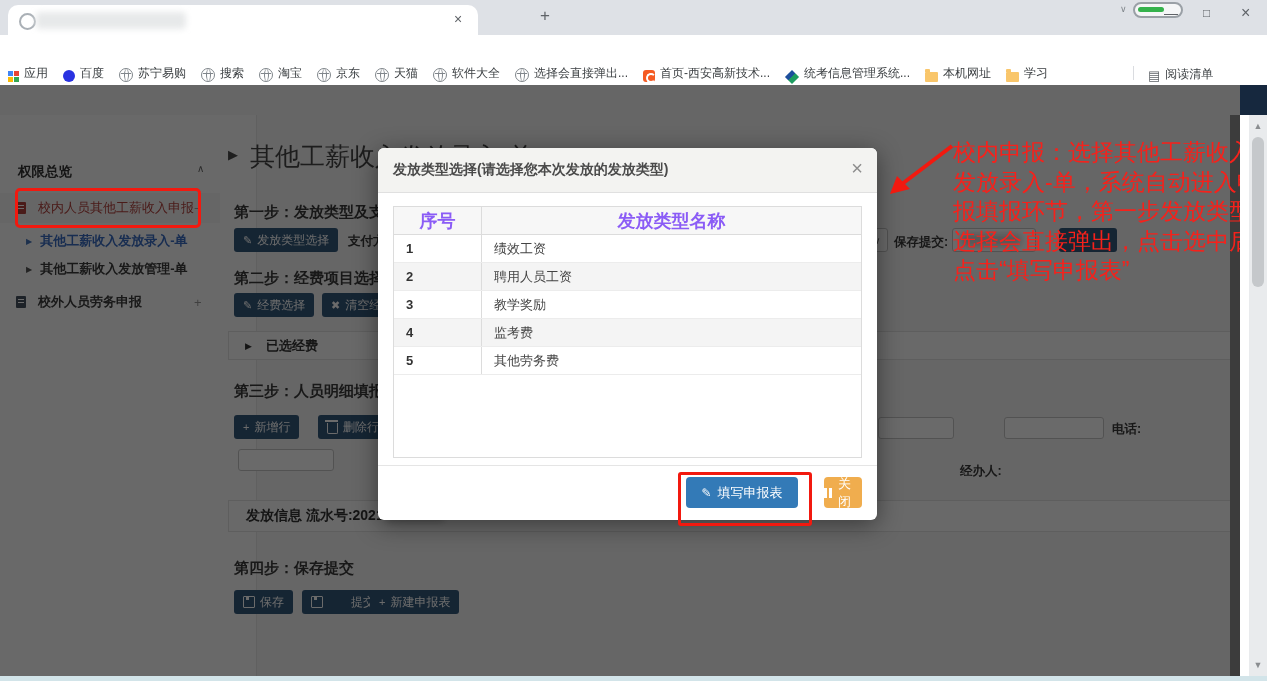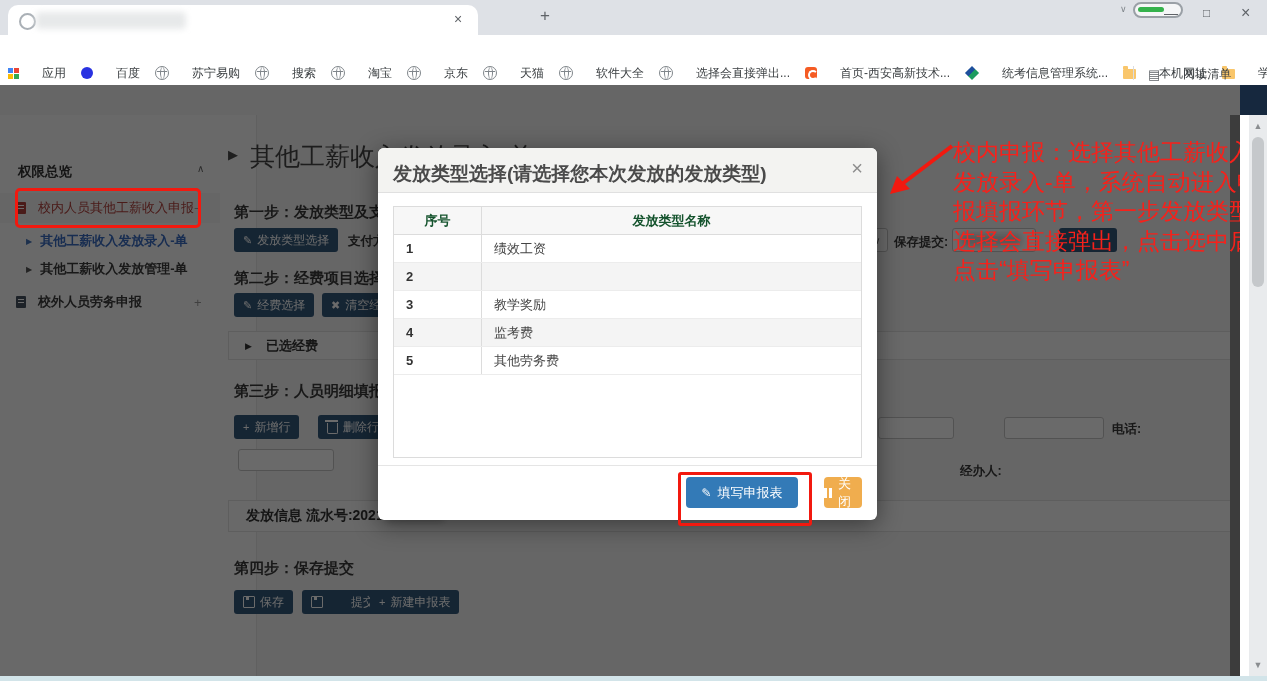--- a/index.html
+++ b/index.html
@@ -15,21 +15,21 @@
   .recpill{left:1133px;top:2px;width:46px;height:12px;border:2px solid #9aa0a6;border-radius:8px;background:#f5f6f7;}
   .recbar{left:3px;top:3px;width:26px;height:5px;background:#35b24c;border-radius:3px;}
   .winbtn{color:#5f6368;font-size:14px;}
   .toolbar{left:0;top:35px;width:1267px;height:26px;background:#fff;}
   .navico{font-size:15px;color:#5f6368;top:39px;}
   .urlpill{left:100px;top:37px;width:1000px;height:23px;background:#f1f3f4;border-radius:12px;}
   .warn{left:14px;top:5px;font-size:10px;color:#5f6368;}
   .warntext{left:30px;top:4px;font-size:12.5px;color:#5f6368;}
   .bookbar{left:0;top:61px;width:1267px;height:24px;background:#fff;border-bottom:1px solid #dadce0;}
   .bookwrap{left:8px;top:0;height:24px;display:flex;align-items:center;gap:15px;white-space:nowrap;}
-  .bk{display:flex;align-items:center;gap:23px;font-size:12px;color:#3c4043;}
+  .bk{display:flex;align-items:flex-end;gap:5px;font-size:12px;color:#3c4043;}
   .ico-grid{width:11px;height:11px;display:grid;grid-template-columns:5px 5px;grid-template-rows:5px 5px;gap:1px;}
   .ico-grid i{display:block;}
   .ico-baidu{width:12px;height:12px;border-radius:50%;background:#2932e1;}
   .ico-globe{width:12px;height:12px;border-radius:50%;border:1.5px solid #80868b;position:relative;}
   .ico-globe::before{content:"";position:absolute;left:1px;right:1px;top:4px;border-top:1.5px solid #80868b;}
   .ico-globe::after{content:"";position:absolute;left:4px;top:0;bottom:0;width:3px;border-left:1.5px solid #80868b;border-right:1.5px solid #80868b;border-radius:50%;}
   .ico-orange{width:12px;height:12px;border-radius:3px;background:#f55b23;position:relative;}
   .ico-orange::before{content:"";position:absolute;left:3px;top:3px;width:6px;height:6px;border:2px solid #fff;border-right-color:transparent;border-radius:50%;}
   .ico-diamond{width:10px;height:10px;transform:rotate(45deg);background:linear-gradient(90deg,#1d4f9c 50%,#1d9c60 50%);margin:0 2px;}
   .ico-folder{width:13px;height:10px;background:#f9c66b;border-radius:1px;position:relative;margin-top:2px;}
@@ -58,24 +58,24 @@
   .lbl{position:absolute;font-size:12.5px;font-weight:bold;color:#3a3a3a;}
   .inp{position:absolute;background:#fdfdfd;border:1px solid #c4c4c4;border-radius:3px;box-sizing:border-box;}
   .floppy{width:10px;height:10px;border:1.5px solid #fff;border-radius:1px;position:relative;}
   .floppy::before{content:"";position:absolute;left:2px;top:0;width:3px;height:3px;background:#fff;}
   .trash{width:9px;height:10px;border:1.5px solid #fff;border-top:none;border-radius:0 0 2px 2px;position:relative;margin-top:3px;}
   .trash::before{content:"";position:absolute;left:-3px;top:-3px;width:13px;height:1.5px;background:#fff;}
   
   .overlay{left:0;top:85px;width:1240px;height:591px;background:rgba(0,0,0,0.58);}
   .modal{left:378px;top:148px;width:499px;height:372px;background:#fff;border-radius:6px;box-shadow:0 5px 25px rgba(0,0,0,.45);}
   .m-head{position:absolute;left:0;top:0;right:0;height:44px;background:#f3f3f1;border-bottom:1px solid #e0e0e0;border-radius:6px 6px 0 0;}
-  .m-title{position:absolute;left:15px;top:13px;font-size:19px;font-weight:bold;color:#4a4a4a;}
+  .m-title{position:absolute;left:15px;top:13px;font-size:14px;font-weight:bold;color:#4a4a4a;}
   .m-close{position:absolute;right:14px;top:9px;font-size:20px;color:#8d8d8d;}
   .m-table{position:absolute;left:15px;top:58px;width:469px;height:252px;border:1px solid #dcdcdc;box-sizing:border-box;}
-  .m-th{display:flex;height:27px;background:#f7f7f7;border-bottom:1px solid #dcdcdc;font-size:13px;color:#14532d;font-weight:bold;}
+  .m-th{display:flex;height:27px;background:#f7f7f7;border-bottom:1px solid #dcdcdc;font-size:18px;color:#8b5cf6;font-weight:bold;}
   .m-th .c1,.m-tr .c1{width:88px;border-right:1px solid #dcdcdc;box-sizing:border-box;display:flex;align-items:center;}
   .m-th .c1{justify-content:center;}
   .m-th .c2{flex:1;display:flex;align-items:center;justify-content:center;}
   .m-tr{display:flex;height:27px;border-bottom:1px solid #ececec;font-size:13px;color:#444;}
   .m-tr .c1{padding-left:12px;font-weight:bold;color:#333;}
   .m-tr .c2{flex:1;display:flex;align-items:center;padding-left:12px;}
   .m-tr.even{background:#f4f4f4;}
   .m-foot{position:absolute;left:0;bottom:0;right:0;height:54px;border-top:1px solid #e5e5e5;}
   .mbtn{position:absolute;top:11px;height:31px;border-radius:4px;color:#fff;font-size:13px;display:flex;align-items:center;justify-content:center;gap:6px;box-sizing:border-box;}
   .pause{display:flex;gap:2px;}
@@ -311,20 +311,21 @@
     <div class="m-th">
       <span class="c1">序号</span>
       <span class="c2">发放类型名称</span>
     </div>
     <div class="m-tr">
       <span class="c1">1</span>
         <span class="c2">绩效工资</span>
     </div>
     <div class="m-tr even">
       <span class="c1">2</span>
+        <span class="c2">聘用人员工资</span>
     </div>
     <div class="m-tr">
       <span class="c1">3</span>
         <span class="c2">教学奖励</span>
     </div>
     <div class="m-tr even">
       <span class="c1">4</span>
         <span class="c2">监考费</span>
     </div>
     <div class="m-tr">

